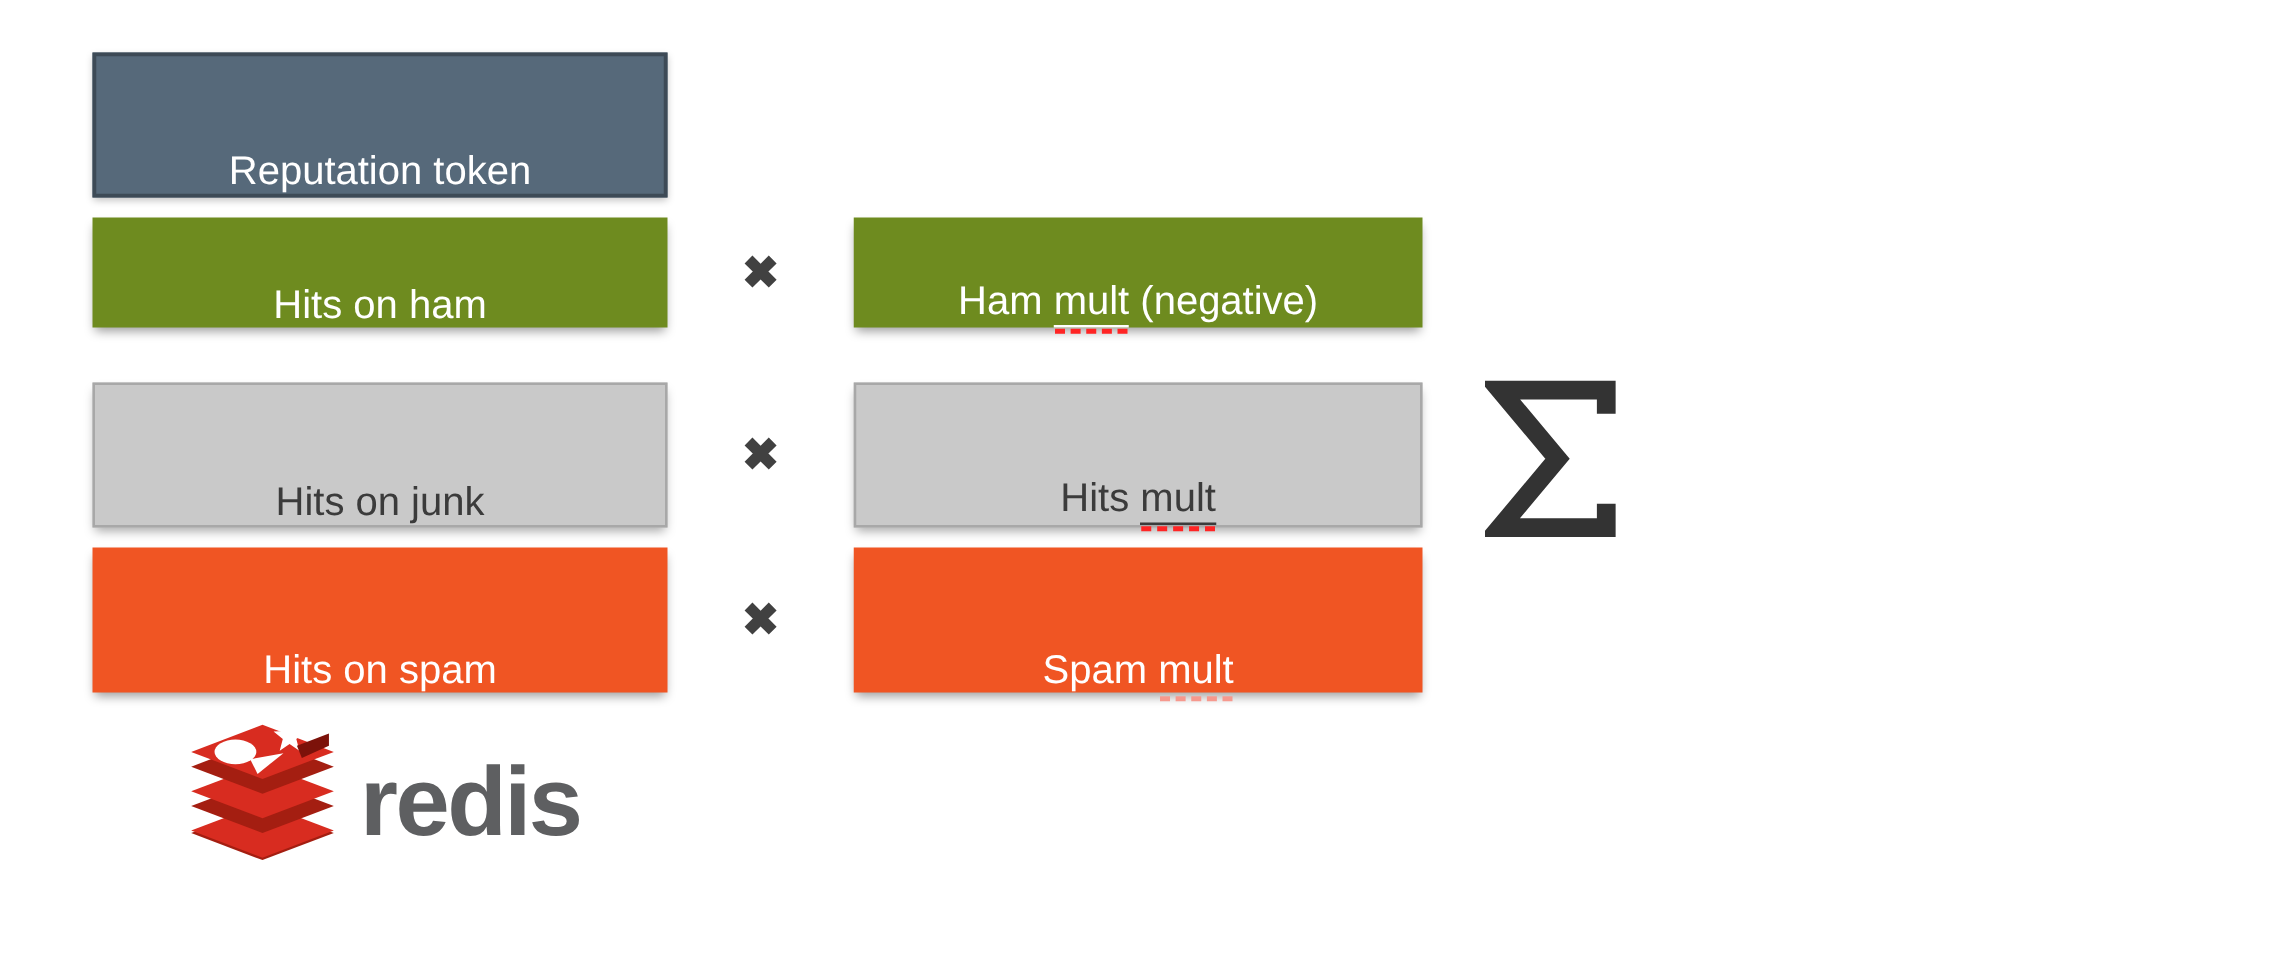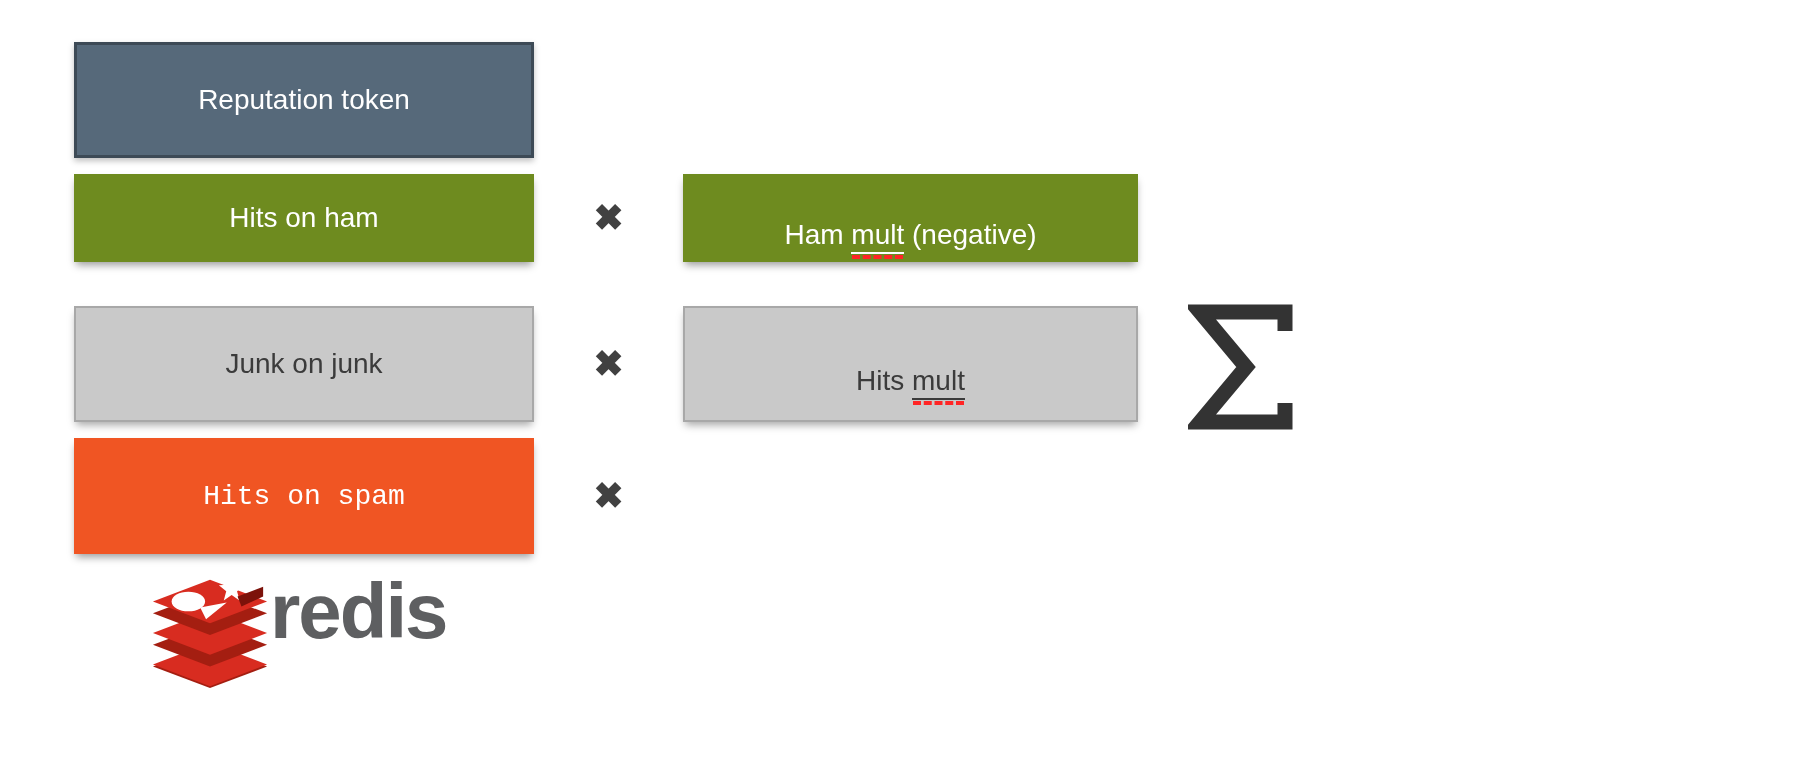--- a/index.html
+++ b/index.html
@@ -7,23 +7,23 @@
     position: relative;
     width: 1818px;
     height: 772px;
     background: #ffffff;
     overflow: hidden;
     font-family: "Liberation Sans", sans-serif;
   }
   .box {
     position: absolute;
     display: flex;
-    align-items: center;
+    align-items: flex-end;
     justify-content: center;
-    font-size: 28px;
+    font-size: 32px;
     box-sizing: border-box;
     text-align: center;
   }
   .col1 { left: 74px;  width: 460px; }
   .col2 { left: 683px; width: 455px; }
   .row1 { top: 42px;  height: 116px; }
   .row2 { top: 174px; height: 88px; }
   .row3 { top: 306px; height: 116px; }
   .row4 { top: 438px; height: 116px; }
 
@@ -41,21 +41,20 @@
   .grayb {
     background: var(--gray, #c9c9c9);
     border: 2px solid var(--gray_border, #a8a8a8);
     color: var(--gray_text, #3b3b3b);
     box-shadow: 0 5px 8px -2px rgba(0,0,0,0.35);
   }
   .orange {
     background: var(--orange, #f05523);
     color: #ffffff;
     box-shadow: 0 5px 8px -2px rgba(0,0,0,0.40);
-    font-family: Liberation Mono, monospace;
   }
 
   .op {
     position: absolute;
     left: 534px;
     width: 149px;
     display: flex;
     align-items: center;
     justify-content: center;
     color: var(--operator, #414141);
@@ -94,21 +93,22 @@
     justify-content: center;
   }
 
   .result-box { left: 1345px; width: 461px; top: 306px; height: 117px; }
 
   .redis-logo {
     position: absolute;
     left: 150px;
     top: 572px;
     display: flex;
-    align-items: flex-start;
+    align-items: flex-end;
+    gap: 18px;
   }
   .redis-wordmark {
     color: var(--redis_text, #5e5f61);
     font-size: 78px;
     font-weight: bold;
     letter-spacing: -2px;
     line-height: 1;
     padding-bottom: 14px;
   }
 </style>
@@ -127,36 +127,41 @@
   <div class="op row2">
     <span>✖</span>
   </div>
   <div class="box col2 row2 green">
     <span>
       <span>Ham </span><span class="mult u-solid spell">mult</span><span> (negative)</span>
     </span>
   </div>
 
   <div class="box col1 row3 grayb">
-    <span>Junk on junk</span>
+    <span>Hits on junk</span>
   </div>
   <div class="op row3">
     <span>✖</span>
   </div>
   <div class="box col2 row3 grayb">
     <span>
       <span>Hits </span><span class="mult u-solid spell">mult</span><span></span>
     </span>
   </div>
 
   <div class="box col1 row4 orange">
     <span>Hits on spam</span>
   </div>
   <div class="op row4">
     <span>✖</span>
+  </div>
+  <div class="box col2 row4 orange">
+    <span>
+      <span>Spam </span><span class="mult spell-faint">mult</span><span></span>
+    </span>
   </div>
 
   <div class="sigma-wrap" role="img" aria-label="sum">
     <svg width="106" height="128" viewBox="0 0 106 128">
       <path d="M97,28 L97,9 L12,9 L58,64 L12,119 L97,119 L97,100" fill="none" stroke="#333333" stroke-width="15" stroke-linecap="butt" stroke-linejoin="miter"></path>
     </svg>
   </div>
 
 
   <div class="redis-logo">

